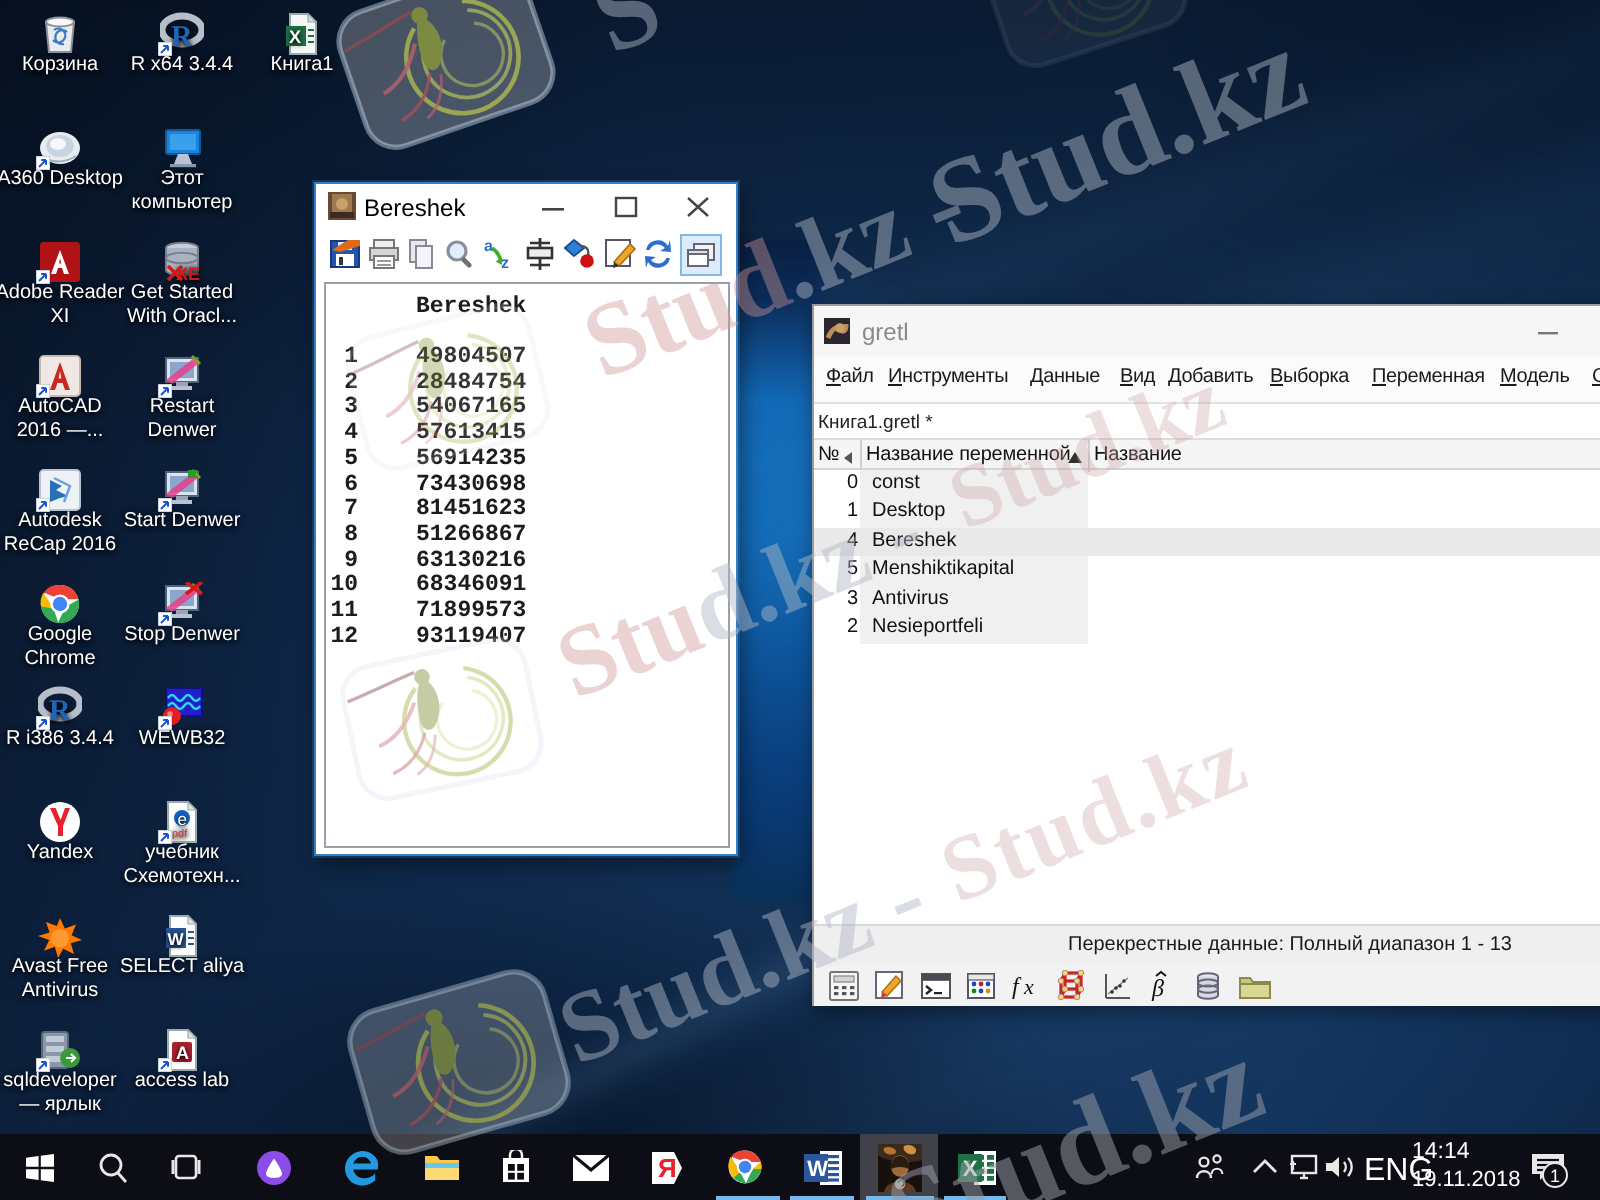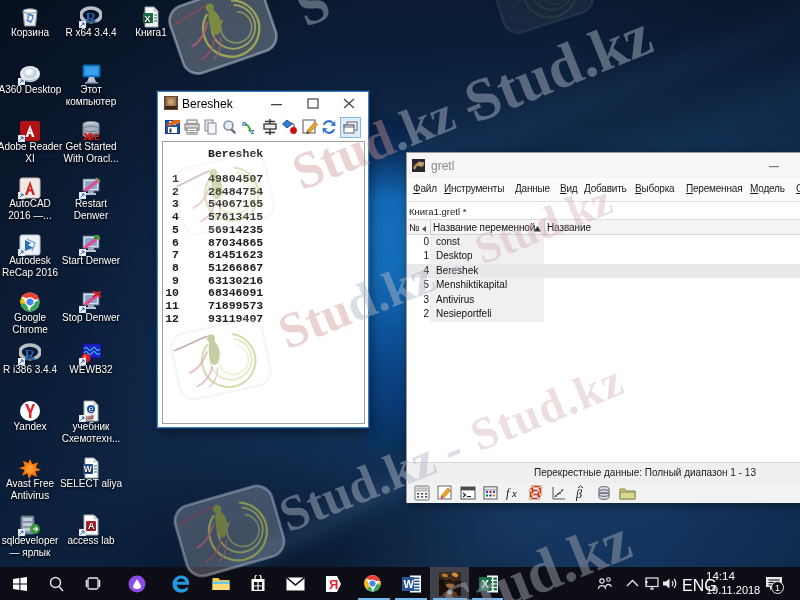--- a/index.html
+++ b/index.html
@@ -387,21 +387,21 @@
         <div class="val" style="top:31px">49804507</div>
   <div class="num" style="top:43.7px">2</div>
         <div class="val" style="top:43.7px">28484754</div>
   <div class="num" style="top:56.4px">3</div>
         <div class="val" style="top:56.4px">54067165</div>
   <div class="num" style="top:69.1px">4</div>
         <div class="val" style="top:69.1px">57613415</div>
   <div class="num" style="top:81.8px">5</div>
         <div class="val" style="top:81.8px">56914235</div>
   <div class="num" style="top:94.5px">6</div>
-        <div class="val" style="top:94.5px">87034865</div>
+        <div class="val" style="top:94.5px">73430698</div>
   <div class="num" style="top:107.2px">7</div>
         <div class="val" style="top:107.2px">81451623</div>
   <div class="num" style="top:119.9px">8</div>
         <div class="val" style="top:119.9px">51266867</div>
   <div class="num" style="top:132.6px">9</div>
         <div class="val" style="top:132.6px">63130216</div>
   <div class="num" style="top:145.3px">10</div>
         <div class="val" style="top:145.3px">68346091</div>
   <div class="num" style="top:158px">11</div>
         <div class="val" style="top:158px">71899573</div>

